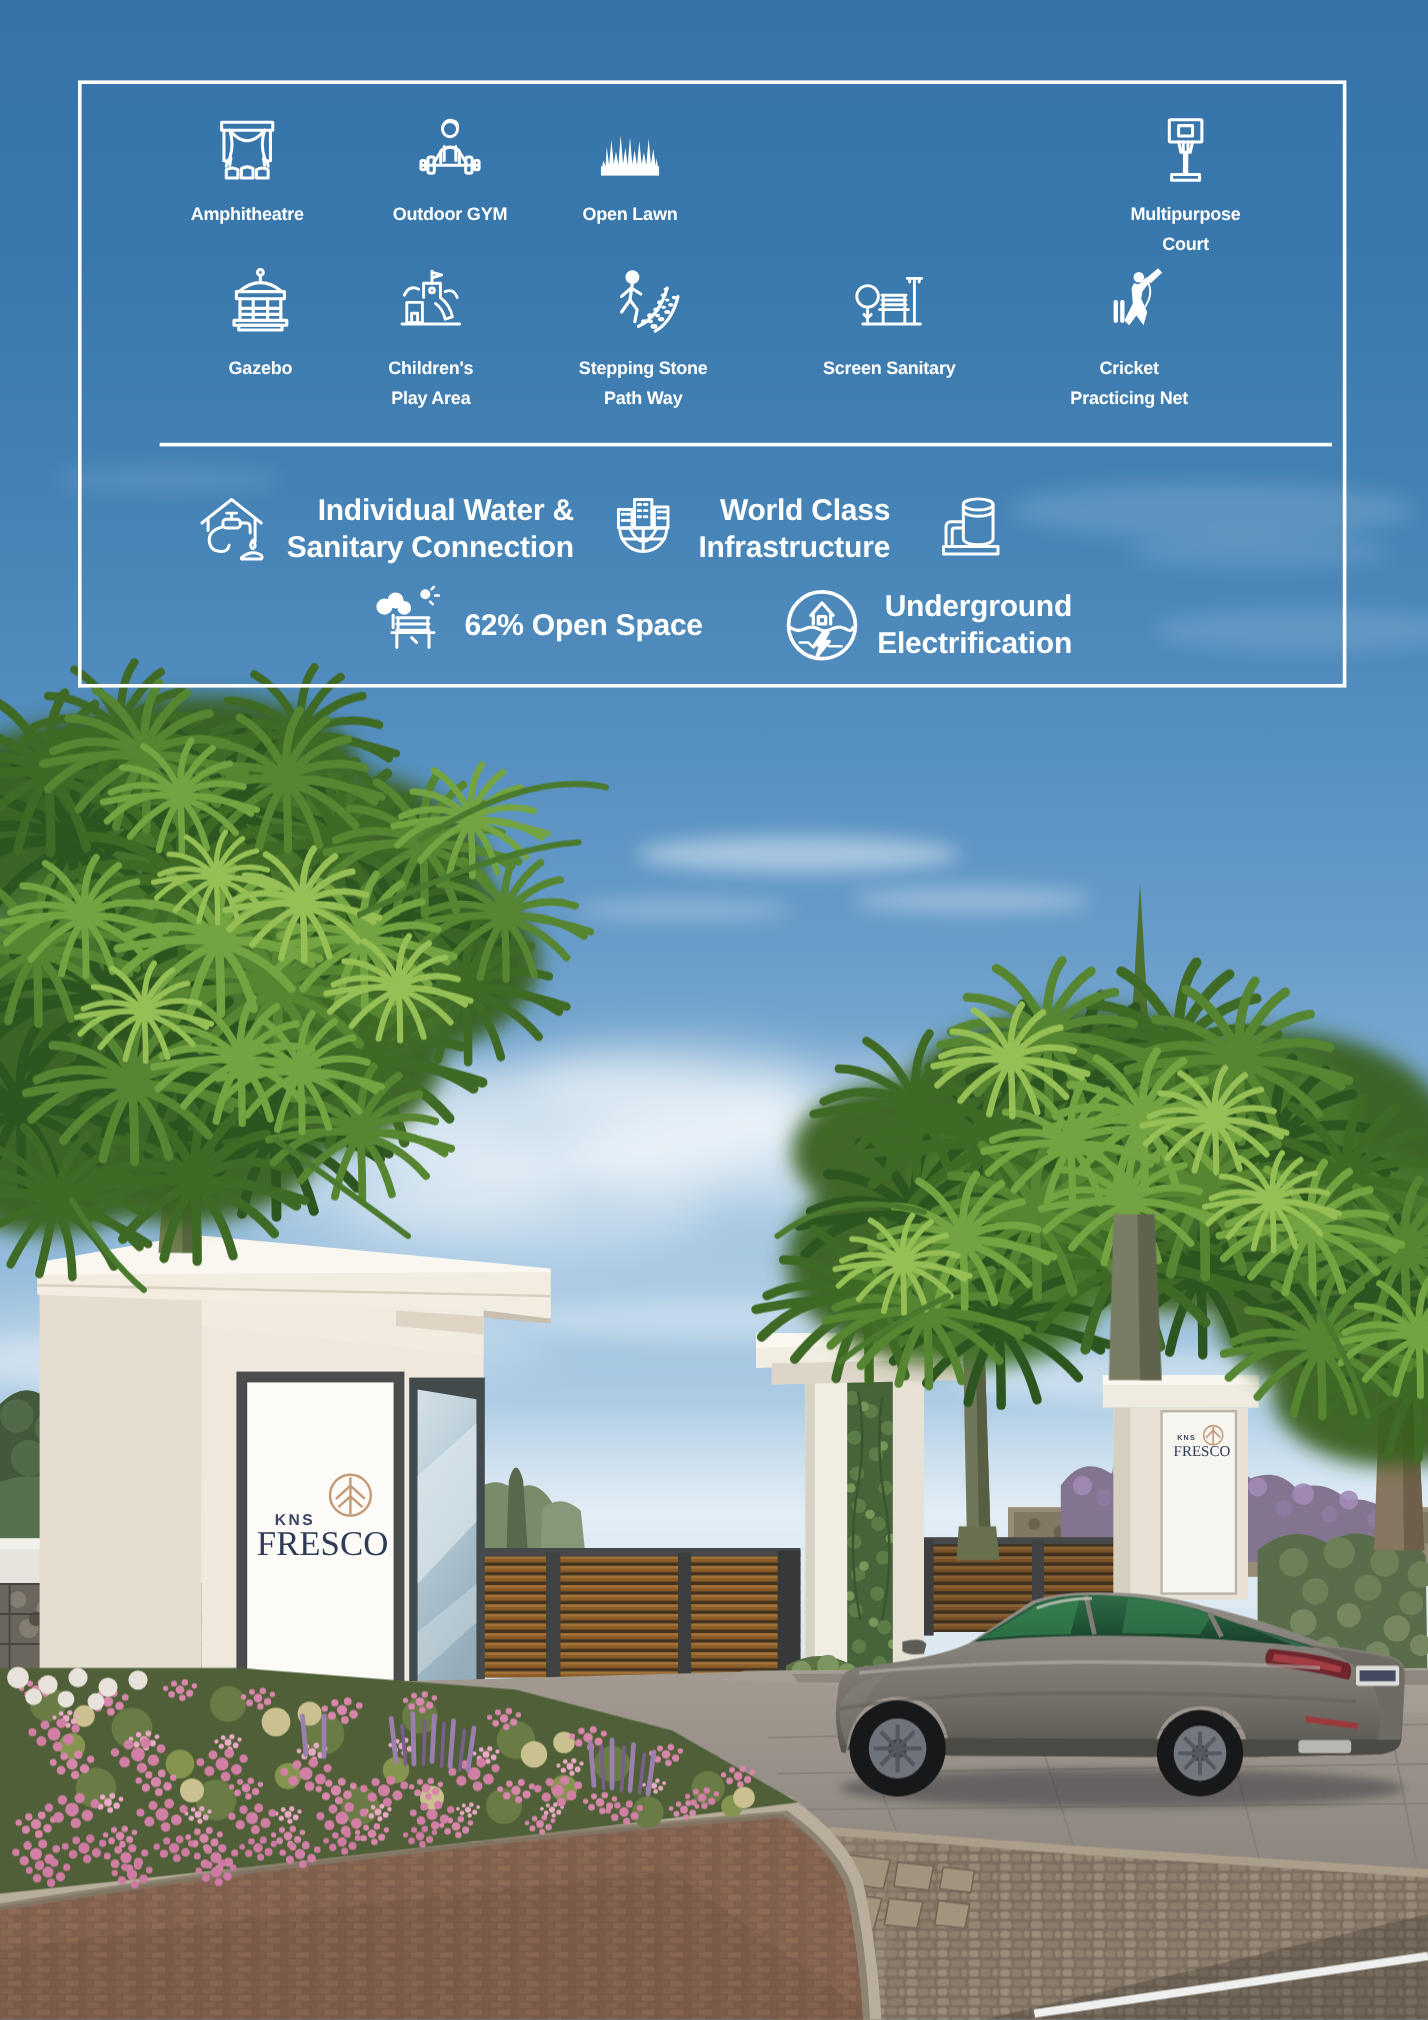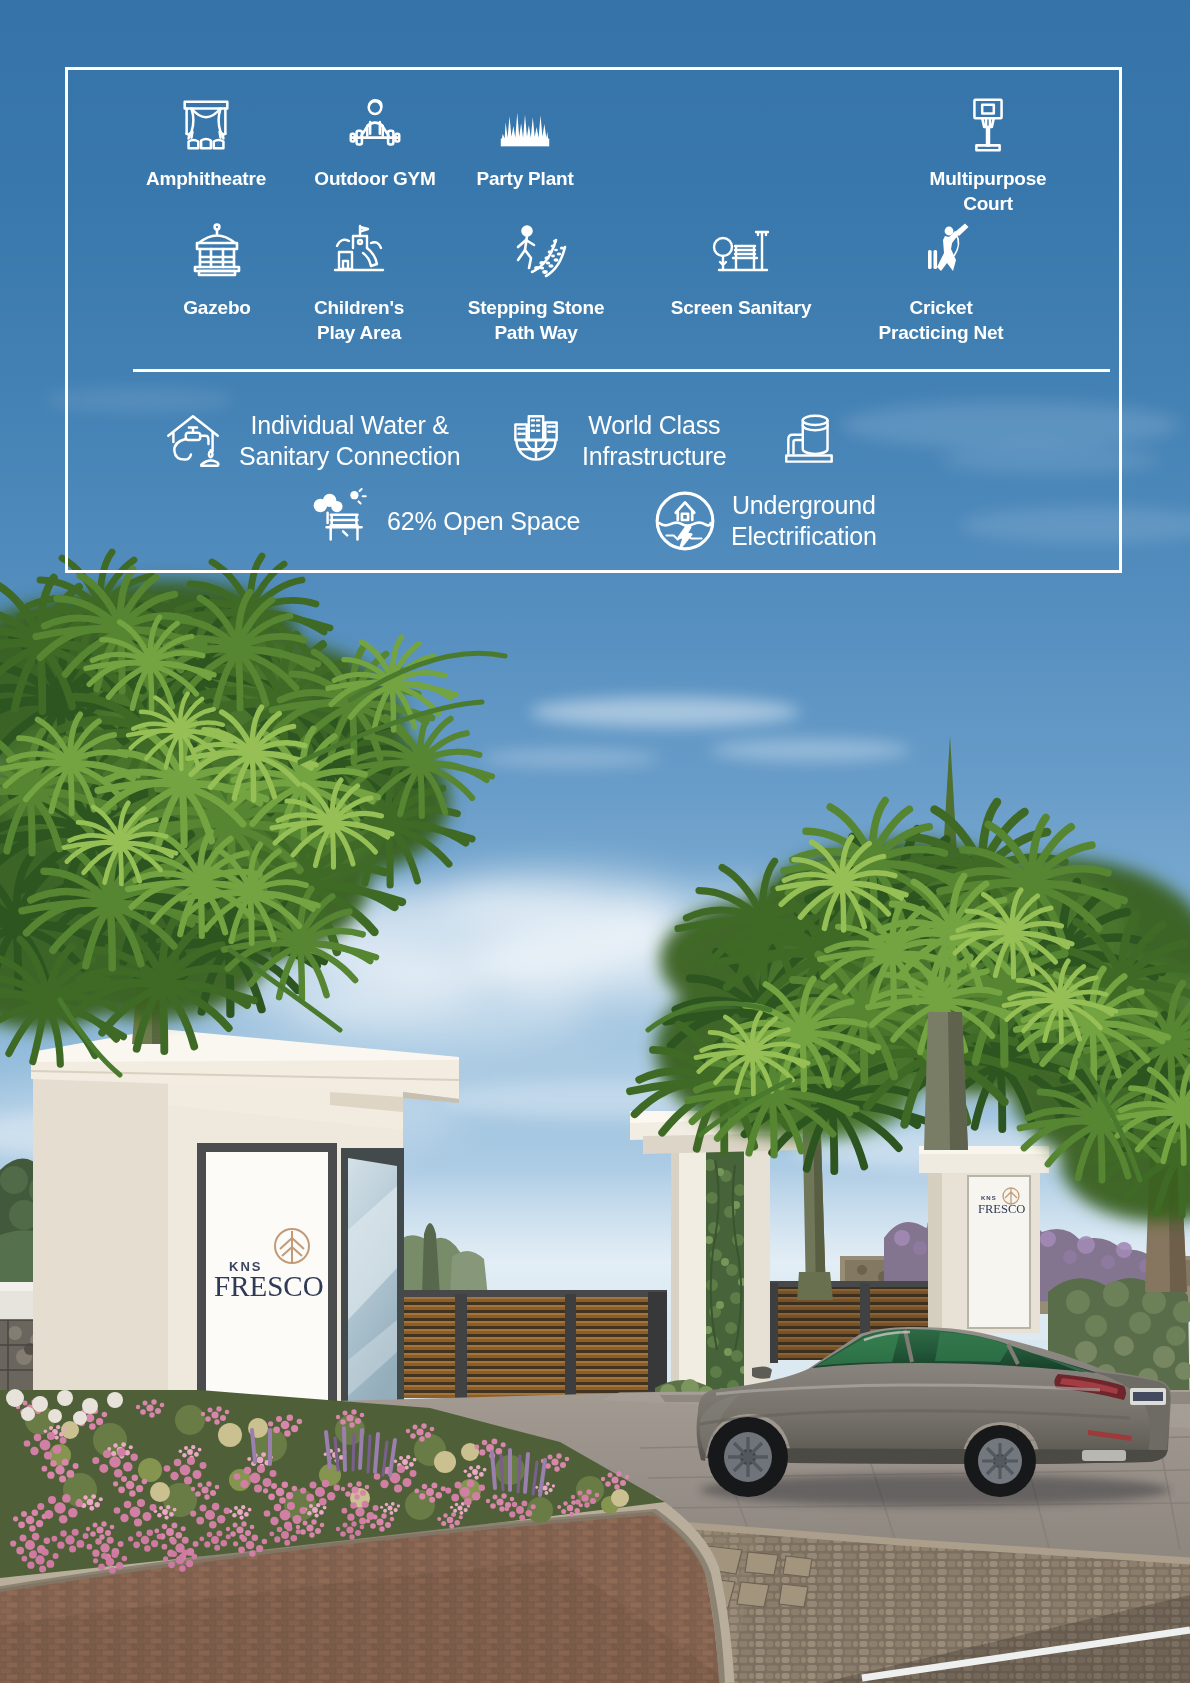--- a/index.html
+++ b/index.html
@@ -1,22 +1,22 @@
 <!DOCTYPE html>
 <html><head>
 <meta charset="utf-8">
 <style>
 html,body{margin:0;padding:0;width:1190px;height:1683px;overflow:hidden;background:#3a78b0;font-family:"Liberation Sans",sans-serif;}
 #scene{position:absolute;left:0;top:0;}
 #box{position:absolute;left:65px;top:67px;width:1051px;height:500px;border:3px solid #ffffff;}
 .it{position:absolute;text-align:center;color:#fff;}
 .it .ic{display:block;margin:0 auto;}
-.it .lb{font-size:19px;font-weight:bold;letter-spacing:-0.2px;line-height:25px;margin-top:9px;}
+.it .lb{font-size:15px;font-weight:bold;letter-spacing:-0.2px;line-height:25px;margin-top:9px;}
 .hz{position:absolute;display:flex;align-items:center;color:#fff;}
-.hz .tx{font-size:25px;font-weight:normal;letter-spacing:-0.2px;line-height:31px;margin-left:13px;text-align:center;}
+.hz .tx{font-size:25px;font-weight:bold;letter-spacing:-0.2px;line-height:31px;margin-left:13px;text-align:right;}
 </style>
 </head>
 <body>
 <svg id="scene" width="1190" height="1683" viewBox="0 0 1190 1683" xmlns="http://www.w3.org/2000/svg">
 <defs>
 <linearGradient id="sky" x1="0" y1="0" x2="0" y2="1">
 <stop offset="0" stop-color="#3573a8"></stop>
 <stop offset="0.12" stop-color="#3978ac"></stop>
 <stop offset="0.24" stop-color="#4482b5"></stop>
 <stop offset="0.36" stop-color="#548ebf"></stop>
@@ -784,21 +784,21 @@
         <rect x="53" y="40" width="4" height="8" rx="1.5"></rect>
 </svg>
 <div class="lb">Outdoor GYM</div>
 </div>
 
 <div class="it" style="left:382px;top:25px;width:150px">
 <svg class="ic" width="62" height="62" viewBox="0 0 64 64">
 <path d="M8,46 L9,40 L11,45 L12,28 L14,44 L16,22 L18,43 L20,32 L22,44 L24,18 L26,43 L28,29 L30,44 L32,20 L34,43 L36,31 L38,44 L40,23 L42,43 L44,33 L46,44 L48,21 L50,43 L52,30 L54,44 L55,38 L56,46 Z" fill="#fff"></path>
 <rect x="7" y="45" width="50" height="8" fill="#fff"></rect>
 </svg>
-<div class="lb">Party Plant</div>
+<div class="lb">Open Lawn</div>
 </div>
 
 
 
 <div class="it" style="left:845px;top:25px;width:150px">
 <svg class="ic" width="62" height="62" viewBox="0 0 64 64" fill="none" stroke="#fff" stroke-width="2.6" stroke-linecap="round" stroke-linejoin="round">
 <rect x="18" y="5" width="28" height="19" rx="1"></rect>
 <rect x="26" y="10" width="12" height="9"></rect>
 <path d="M26,24 l2,9 h8 l2,-9 M30,24 v9 M34,24 v9"></path>
 <path d="M31,33 V52 M33,33 V52"></path>

